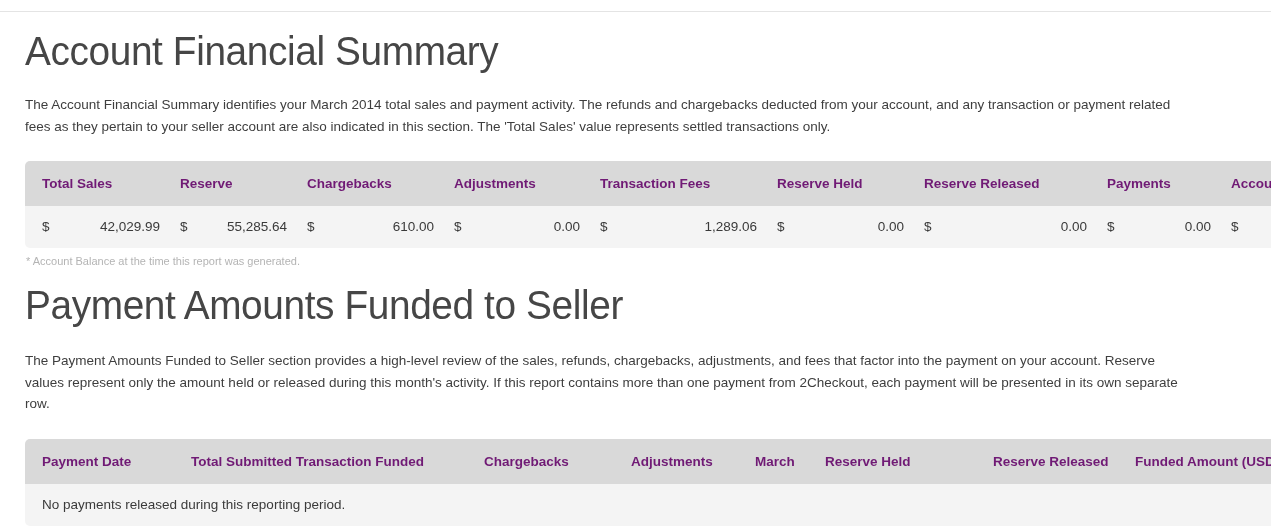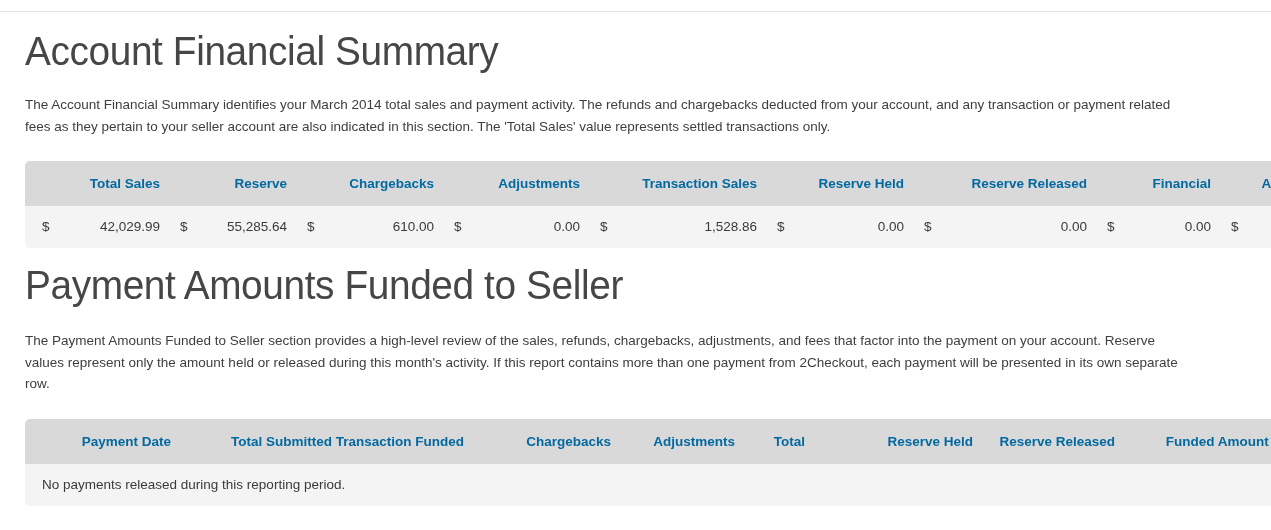--- a/index.html
+++ b/index.html
@@ -78,24 +78,24 @@
 
   table.fin {
     border-collapse: separate;
     border-spacing: 0;
     width: 1178px;
     table-layout: fixed;
   }
 
   table.fin thead tr th {
     background: #d9d9d9;
-    color: #0369a1;
+    color: #701a75;
     font-size: 13.5px;
     font-weight: bold;
-    text-align: right;
+    text-align: left;
     padding: 14px 10px 14px 10px;
     vertical-align: top;
     white-space: normal;
     line-height: 17px;
   }
   table.fin thead tr th:first-child {
     border-top-left-radius: 5px;
     padding-left: 17px;
   }
   table.fin thead tr th:last-child {
@@ -182,24 +182,24 @@
     <p class="section-desc">The Account Financial Summary identifies your March 2014 total sales and payment activity. The refunds and chargebacks deducted from your account, and any transaction or payment related fees as they pertain to your seller account are also indicated in this section. The 'Total Sales' value represents settled transactions only.</p>
 
     <div class="table-wrap">
       <table class="fin">
         <thead>
           <tr>
             <th class="c-total">Total Sales</th>
             <th class="c-refunds">Reserve</th>
             <th class="c-charge">Chargebacks</th>
             <th class="c-adjust">Adjustments</th>
-            <th class="c-txfees">Transaction Sales</th>
+            <th class="c-txfees">Transaction Fees</th>
             <th class="c-rheld">Reserve Held</th>
             <th class="c-rrel">Reserve Released</th>
-            <th class="c-payments">Financial</th>
+            <th class="c-payments">Payments</th>
             <th class="c-balance">Account Balance *</th>
           </tr>
         </thead>
         <tbody>
           <tr>
             <td>
               <span class="money">
                 <span class="cur">$</span>
                 <span class="amt">42,029.99</span>
               </span>
@@ -218,21 +218,21 @@
             </td>
             <td>
               <span class="money">
                 <span class="cur">$</span>
                 <span class="amt">0.00</span>
               </span>
             </td>
             <td>
               <span class="money">
                 <span class="cur">$</span>
-                <span class="amt">1,528.86</span>
+                <span class="amt">1,289.06</span>
               </span>
             </td>
             <td>
               <span class="money">
                 <span class="cur">$</span>
                 <span class="amt">0.00</span>
               </span>
             </td>
             <td>
               <span class="money">
@@ -250,34 +250,35 @@
               <span class="money">
                 <span class="cur">$</span>
 
               </span>
             </td>
           </tr>
         </tbody>
       </table>
     </div>
 
+    <div class="footnote">* Account Balance at the time this report was generated.</div>
 
     <h1 class="section-title second">Payment Amounts Funded to Seller</h1>
 
     <p class="section-desc second">The Payment Amounts Funded to Seller section provides a high-level review of the sales, refunds, chargebacks, adjustments, and fees that factor into the payment on your account. Reserve values represent only the amount held or released during this month's activity. If this report contains more than one payment from 2Checkout, each payment will be presented in its own separate row.</p>
 
     <div class="table-wrap second">
       <table class="fin">
         <thead>
           <tr>
             <th class="d-date">Payment Date</th>
             <th class="d-gross">Total Submitted Transaction Funded</th>
             <th class="d-charge">Chargebacks</th>
             <th class="d-adjust">Adjustments</th>
-            <th class="d-fees">Total</th>
+            <th class="d-fees">March</th>
             <th class="d-rheld">Reserve Held</th>
             <th class="d-rrel">Reserve Released</th>
             <th class="d-funded">Funded Amount (USD)</th>
           </tr>
         </thead>
         <tbody>
           <tr>
             <td colspan="8" class="empty-cell">No payments released during this reporting period.</td>
           </tr>
         </tbody>

